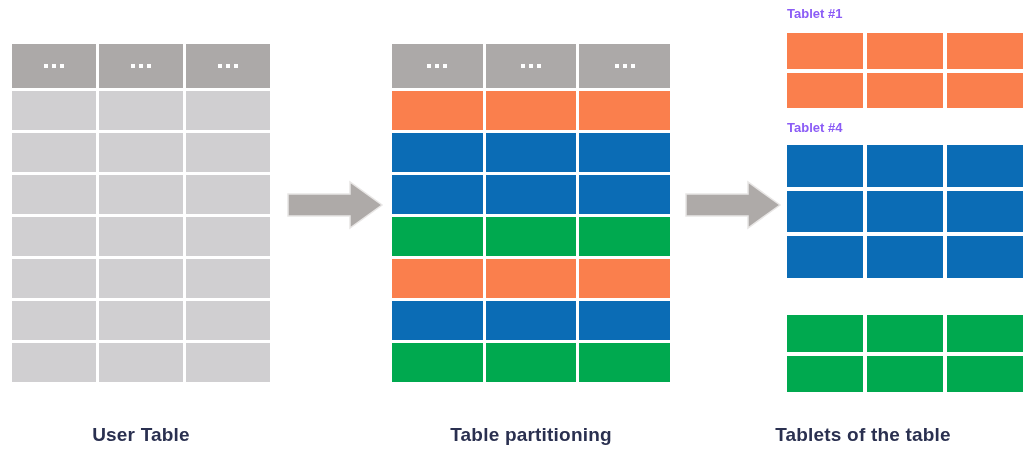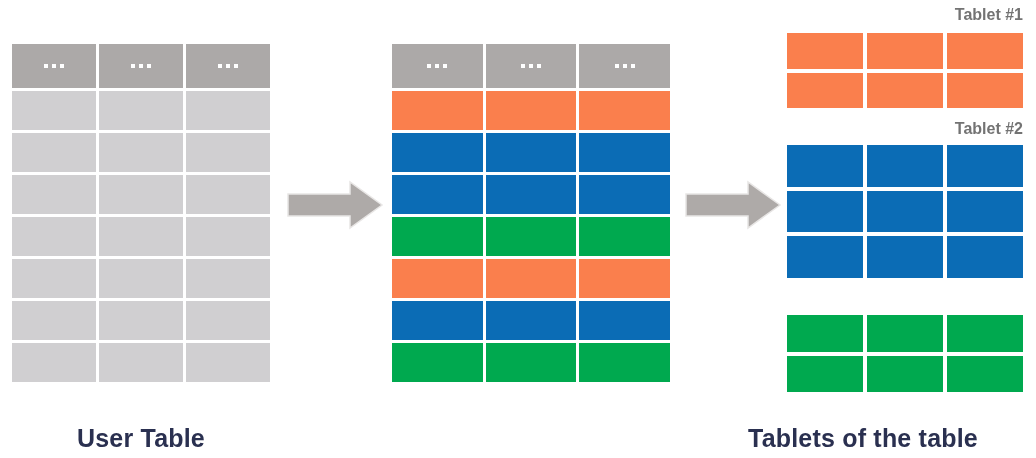--- a/index.html
+++ b/index.html
@@ -104,37 +104,37 @@
   }
   .arrow svg { display: block; width: 100%; height: 100%; overflow: visible; }
   .arrow-1 { left: 288px; top: 182px; }
   .arrow-2 { left: 686px; top: 182px; }
 
   
   .caption {
     position: absolute;
     color: #2a3050;
     font-weight: bold;
-    font-size: 25px;
+    font-size: 19px;
     letter-spacing: 0.2px;
     text-align: center;
     white-space: nowrap;
   }
   .caption-user { left: 12px;  top: 424px; width: 258px; }
   .caption-part { left: 392px; top: 424px; width: 278px; }
   .caption-tabs { left: 745px; top: 424px; width: 236px; }
 
   .tablet-title {
     position: absolute;
     left: 787px;
     width: 236px;
-    color: #737373;
+    color: #8b5cf6;
     font-weight: bold;
-    font-size: 16px;
-    text-align: right;
+    font-size: 13px;
+    text-align: left;
     white-space: nowrap;
   }
   .title-1 { top: 6px; }
   .title-2 { top: 120px; }
   .title-3 { top: 289px; }
 </style>
 </head>
 <body>
 
 <div id="canvas">
@@ -262,20 +262,21 @@
       <div class="cell c-blue"></div>
       <div class="cell c-blue"></div>
     </div>
     <div class="grid-row">
       <div class="cell c-green"></div>
       <div class="cell c-green"></div>
       <div class="cell c-green"></div>
     </div>
   </div>
 
+  <div class="caption caption-part">Table partitioning</div>
 
   <div class="arrow arrow-2">
     <svg viewBox="0 0 94 46" preserveAspectRatio="none" aria-hidden="true">
       <polygon points="0,12 62,12 62,0 94,23 62,46 62,34 0,34" fill="#aeaaa8" stroke="#e8e6e5" stroke-width="1.5"></polygon>
     </svg>
   </div>
 
   <div class="tablet-title title-1">Tablet #1</div>
   <div class="grid tablet tablet-1">
     <div class="grid-row">
@@ -283,21 +284,21 @@
       <div class="cell c-orange"></div>
       <div class="cell c-orange"></div>
     </div>
     <div class="grid-row">
       <div class="cell c-orange"></div>
       <div class="cell c-orange"></div>
       <div class="cell c-orange"></div>
     </div>
   </div>
 
-  <div class="tablet-title title-2">Tablet #2</div>
+  <div class="tablet-title title-2">Tablet #4</div>
   <div class="grid tablet tablet-2">
     <div class="grid-row">
       <div class="cell c-blue"></div>
       <div class="cell c-blue"></div>
       <div class="cell c-blue"></div>
     </div>
     <div class="grid-row">
       <div class="cell c-blue"></div>
       <div class="cell c-blue"></div>
       <div class="cell c-blue"></div>

